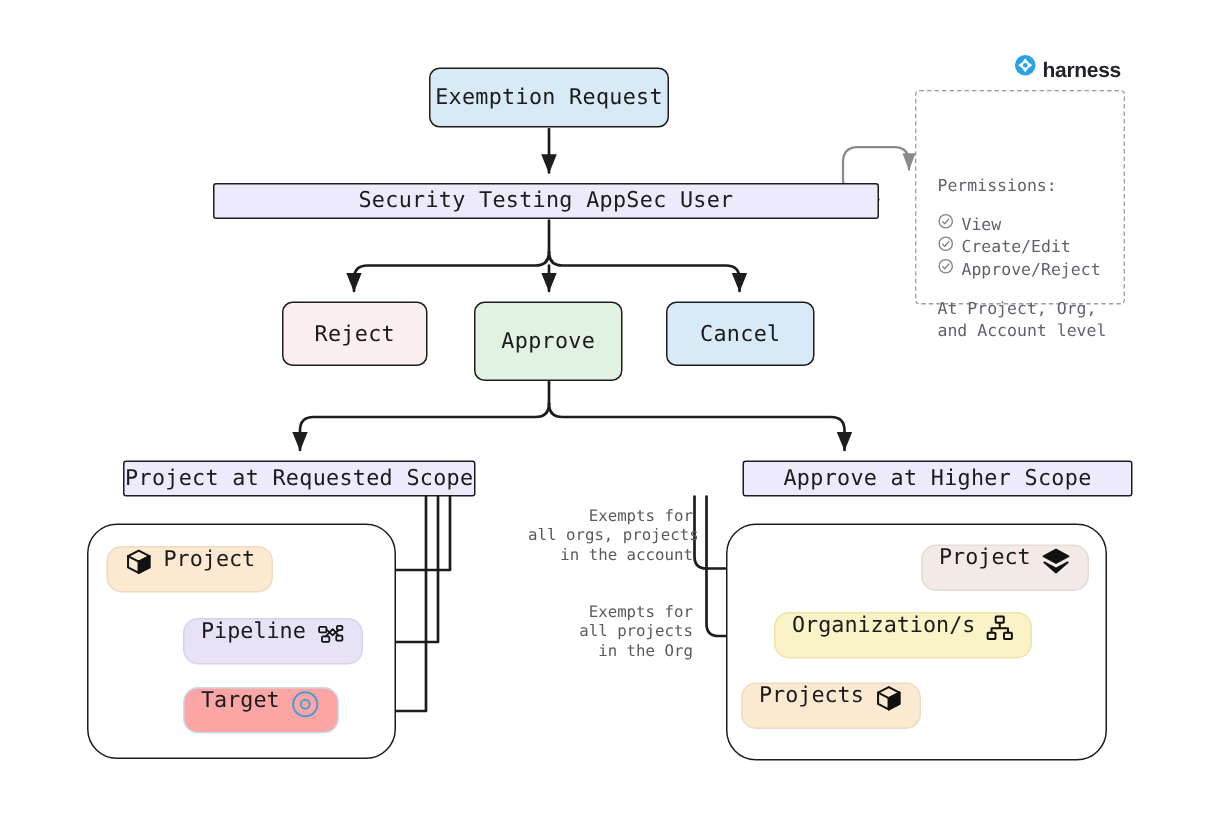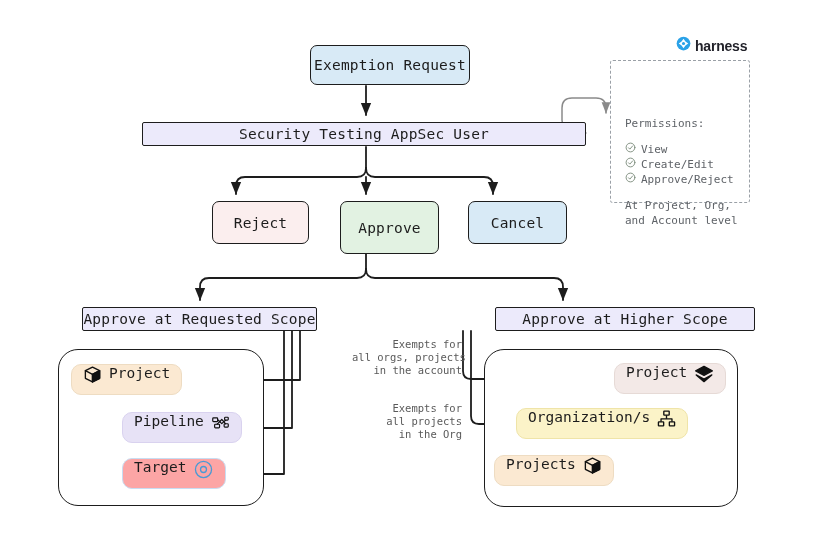--- a/index.html
+++ b/index.html
@@ -13,21 +13,21 @@
 
   .node{
     position:absolute;box-sizing:border-box;
     display:flex;align-items:center;justify-content:center;
     white-space:nowrap;
   }
 
   
   .pill{
     border:1.6px solid #1d1d1d;border-radius:7px;
-    font-size:14.5px;letter-spacing:.2px;margin-left:24px;
+    font-size:14.5px;letter-spacing:.2px;
   }
   .exemption{left:286px;top:45px;width:160px;height:40px;background:#d8eaf6;}
   .reject  {left:188px;top:201px;width:97px;height:43px;background:#fbeeee;}
   .approve {left:316px;top:201px;width:99px;height:53px;background:#e2f2e2;}
   .cancel  {left:444px;top:201px;width:99px;height:43px;background:#d8eaf6;}
 
   
   .bar{
     border:1.6px solid #1d1d1d;border-radius:2px;
     background:#eceafb;font-size:14.5px;letter-spacing:.2px;
@@ -147,21 +147,21 @@
   </svg>
 
   <div class="node pill exemption">Exemption Request</div>
 
   <div class="node bar appsec">Security Testing AppSec User</div>
 
   <div class="node pill reject">Reject</div>
   <div class="node pill approve">Approve</div>
   <div class="node pill cancel">Cancel</div>
 
-  <div class="node bar scope-l">Approve at Requested Scope</div>
+  <div class="node bar scope-l">Project at Requested Scope</div>
   <div class="node bar scope-r">Approve at Higher Scope</div>
 
   <div class="group group-l"></div>
   <div class="group group-r"></div>
 
   <div class="chip c-project">
     <span class="ic">
       <svg width="19" height="19" viewBox="0 0 24 24" fill="none" stroke="#111" stroke-width="1.7" stroke-linejoin="round" stroke-linecap="round">
         <path d="M12 2.6 L21 7.2 V16.8 L12 21.4 L3 16.8 V7.2 Z"></path>
         <path d="M3 7.2 L12 11.9 L21 7.2"></path>

